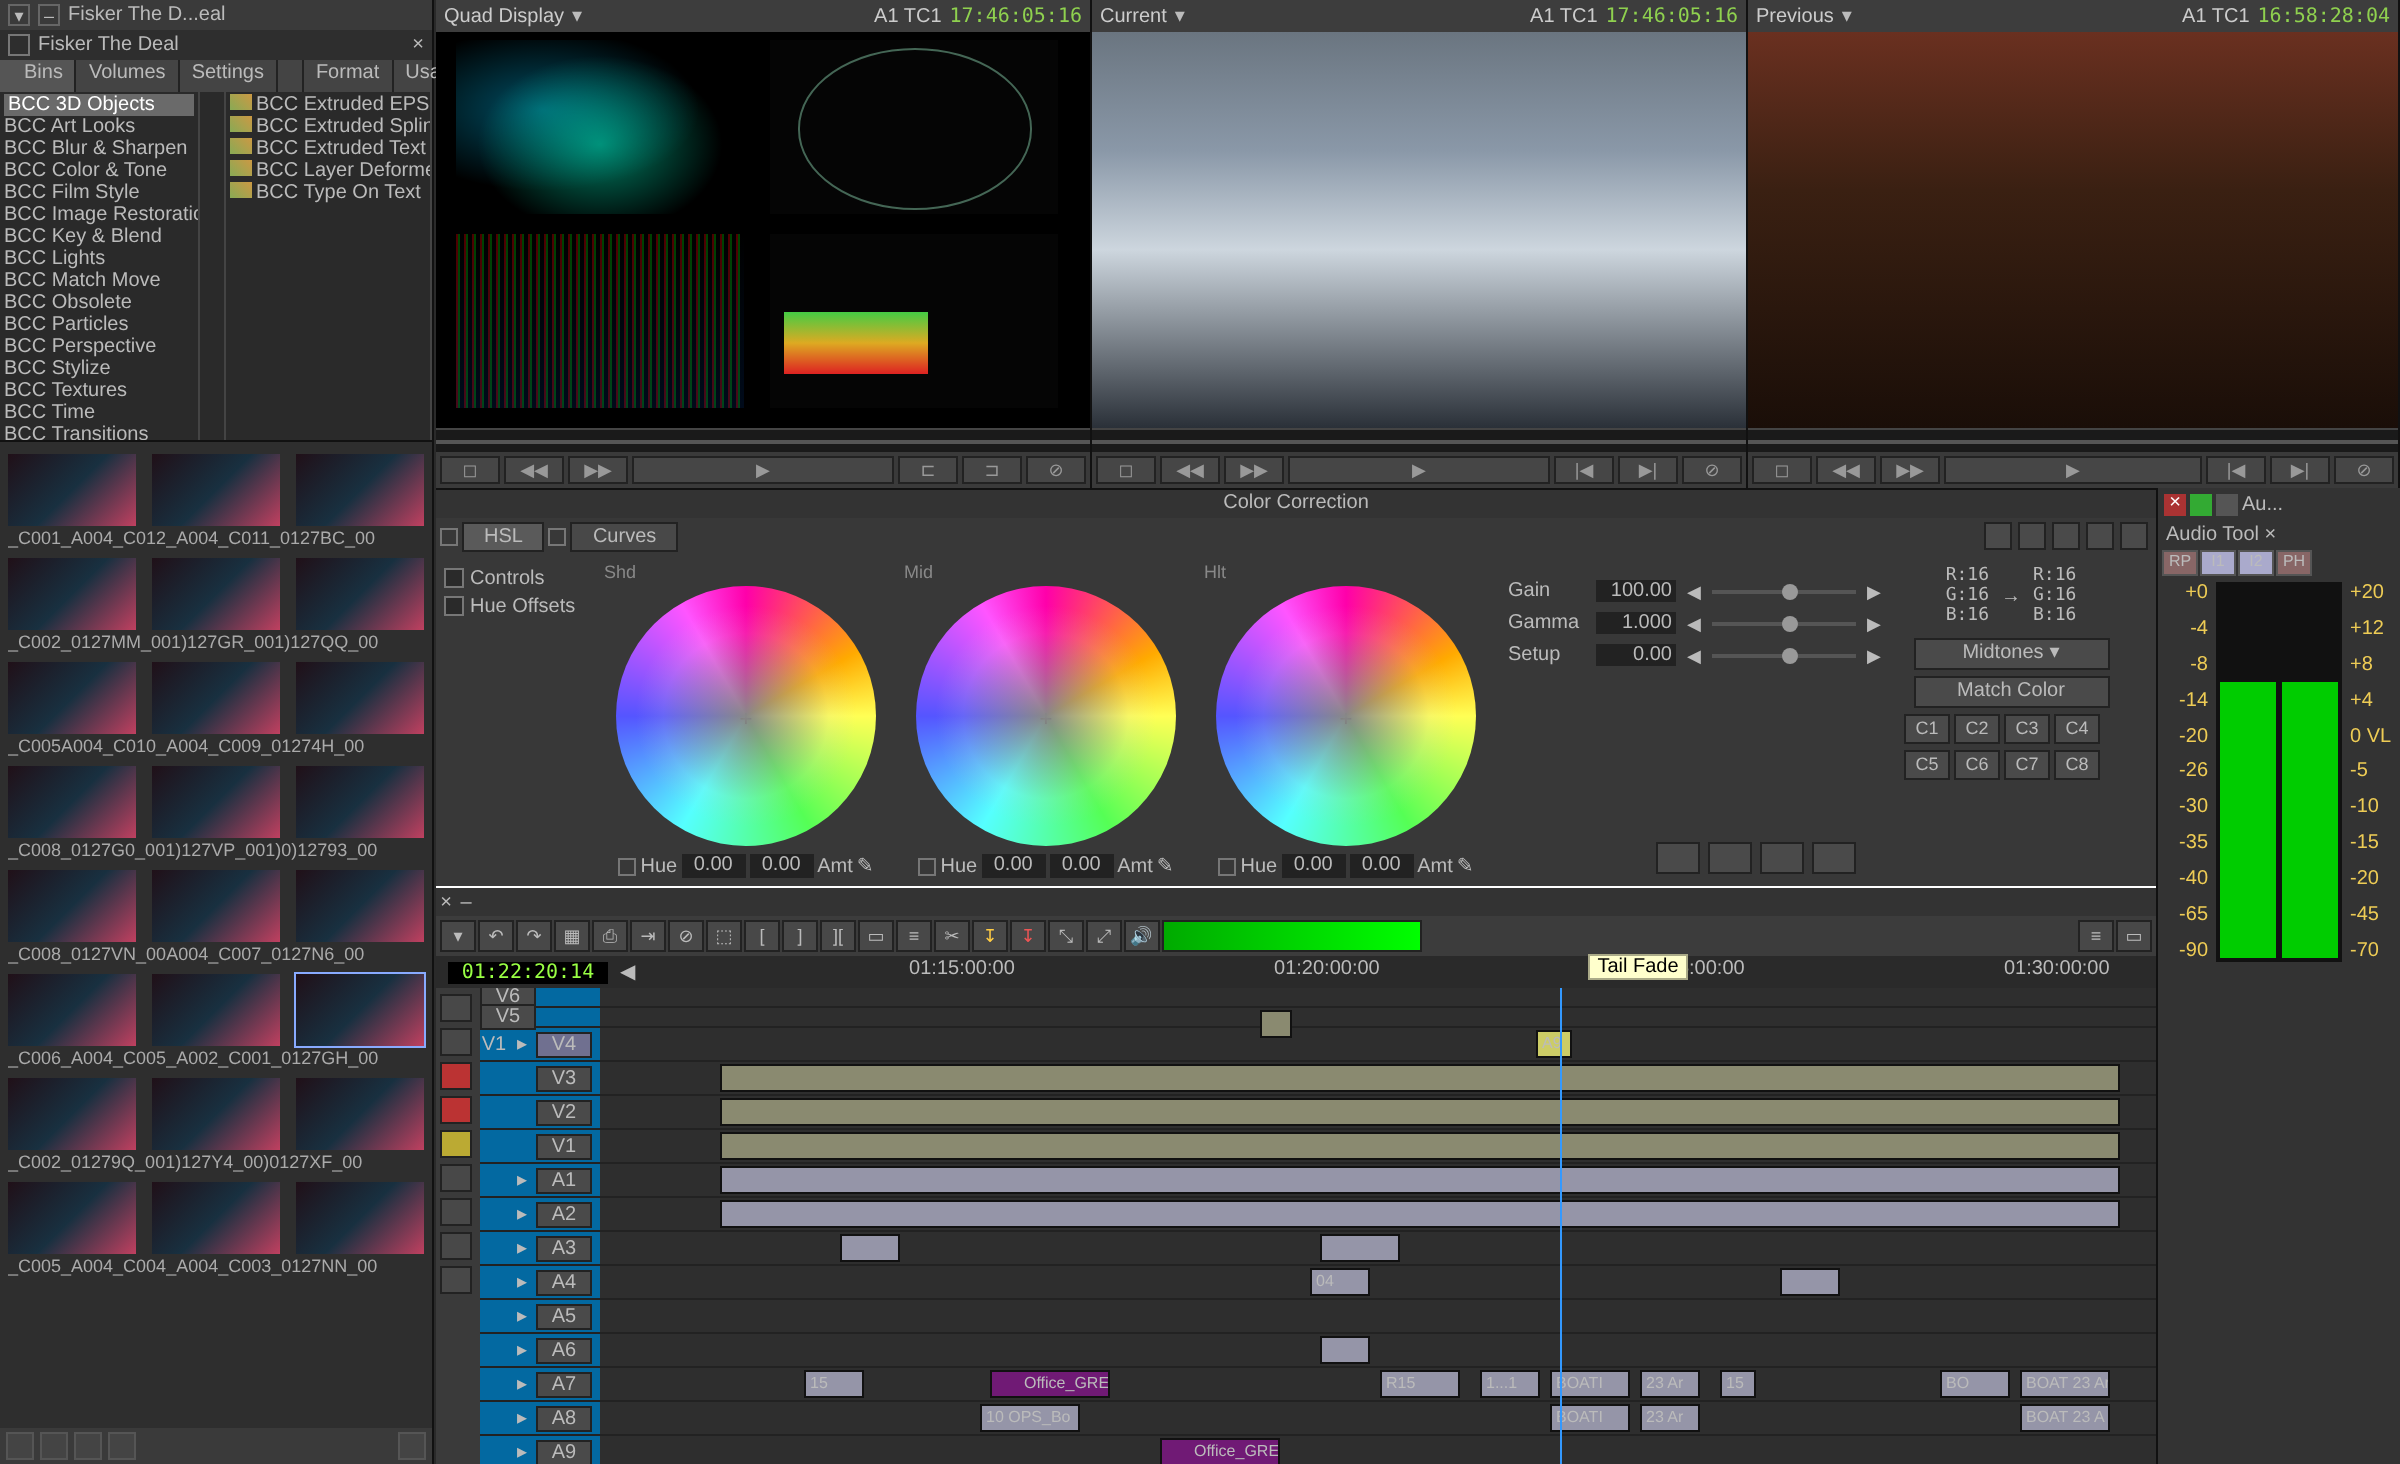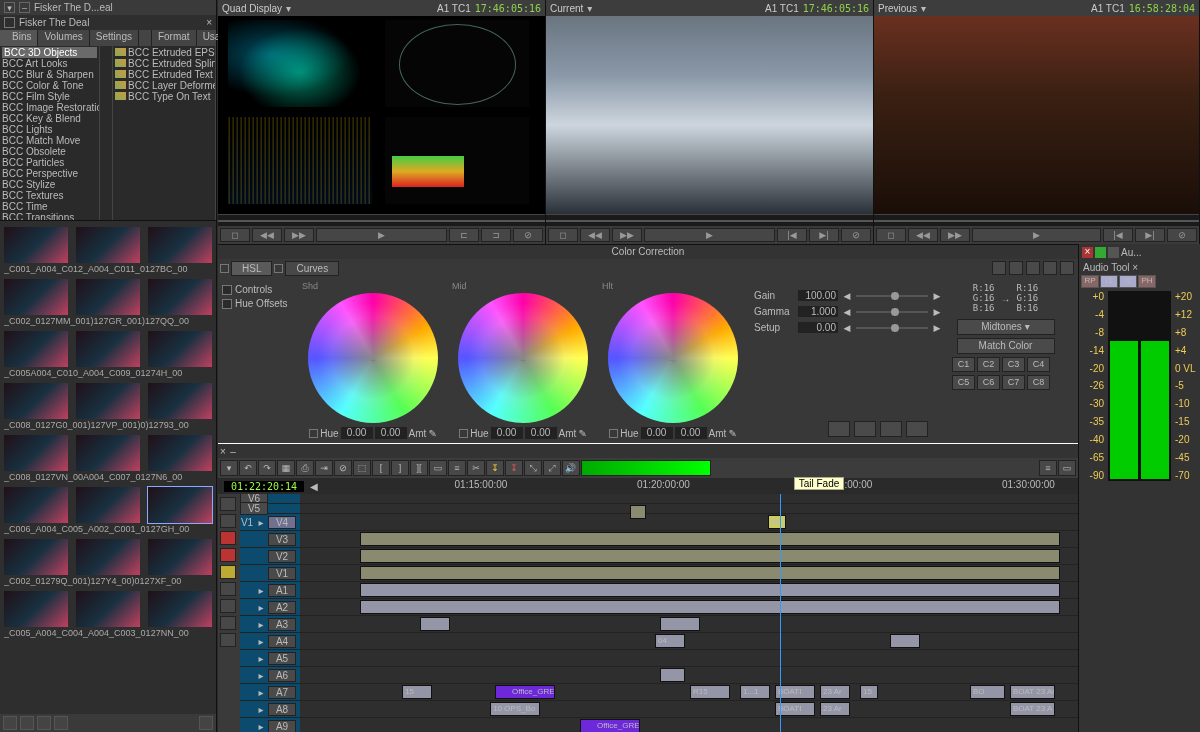--- a/index.html
+++ b/index.html
@@ -53,21 +53,21 @@
 .bar-view { background:linear-gradient(180deg,#6a3020 0%,#3a2012 40%,#1a0e08 100%);}
 
 
 .cc-panel { position:absolute; left:218px; top:244px; width:860px; height:200px; background:#383838; border-top:1px solid #111; border-bottom:1px solid #ffffff; display:flex; flex-direction:column;}
 .cc-title { height:14px; text-align:center; background:#333; font-size:10px; line-height:14px;}
 .cc-tabs { height:18px; display:flex; align-items:center; padding:0 2px; gap:2px;}
 .cc-tab { padding:1px 10px; border:1px solid #222; background:#484848; font-size:10px;}
 .cc-tab.active { background:#5a5a5a;}
 .cc-body { flex:1; display:flex;}
 .cc-left { width:80px; padding:4px;}
-.cc-left .chk { display:flex; align-items:center; gap:3px; margin:3px 0;}
+.cc-left .chk { display:flex; align-items:flex-start; gap:3px; margin:3px 0;}
 .cc-left .cb { width:10px; height:10px; border:1px solid #777; background:#2a2a2a;}
 .wheel-box { width:150px; padding:4px; text-align:center;}
 .wheel-lbl { font-size:9px; color:#888; text-align:left; margin-bottom:2px;}
 .wheel { width:130px; height:130px; margin:auto; border-radius:50%; position:relative;
   background:conic-gradient(from 0deg,#f0a,#f55,#fa0,#ff5,#af5,#5f5,#5fa,#5ff,#5af,#55f,#a5f,#f5f,#f0a);}
 .wheel::after { content:''; position:absolute; inset:0; border-radius:50%; background:radial-gradient(circle,#888 0%,rgba(200,200,200,0.15) 45%,transparent 60%);}
 .wheel .cross { position:absolute; left:50%; top:50%; width:8px; height:8px; margin:-4px; color:#000; font-size:11px;}
 .hue-row { display:flex; gap:2px; align-items:center; justify-content:center; margin-top:4px; font-size:9px;}
 .hue-row .num { width:32px; height:12px; background:#222; text-align:center; line-height:12px;}
 .hue-row .cb { width:9px; height:9px; border:1px solid #777;}
@@ -114,31 +114,31 @@
 .tl-tools .wide { width:130px; background:linear-gradient(90deg,#0a0,#0f0);}
 .tc-row { height:16px; display:flex; align-items:center; background:#2a2a2a;}
 .tc-box { width:80px; background:#000; color:#9f4; font-family:monospace; text-align:center; margin:0 6px;}
 .ruler { flex:1; position:relative; height:14px; background:#2a2a2a; display:flex; font-family:monospace; font-size:9px; color:#aaa;}
 .ruler span { position:absolute;}
 .tl-body { flex:1; display:flex; overflow:hidden;}
 .tl-left { width:22px; background:#3a3a3a; display:flex; flex-direction:column; gap:3px; padding:3px 2px;}
 .tl-left .b { width:16px; height:14px; border:1px solid #222; background:#484848;}
 .tl-left .r { background:#b33;}
 .tl-left .y { background:#ba3;}
-.track-hdrs { width:60px; background:#0c4a6e;}
+.track-hdrs { width:60px; background:#0369a1;}
 .track-row { height:17px; display:flex; align-items:center; border-bottom:1px solid #222; font-size:9px;}
 .track-row .on { width:14px; text-align:center;}
 .track-row .nm { width:28px; background:#4a4a4a; text-align:center; border:1px solid #222;}
 .track-row.sel .nm { background:#707090;}
 .track-content { flex:1; position:relative; background:#2e2e2e; overflow:hidden;}
 .trk-lane { height:17px; border-bottom:1px solid #222; position:relative;}
 .clip { position:absolute; top:1px; height:14px; border:1px solid #111; font-size:8px; line-height:12px; padding:0 2px; overflow:hidden; white-space:nowrap;}
 .clip.v { background:#8a8a70;}
 .clip.a { background:#9595a8;}
-.clip.g { background:#6d28d9;padding-left:16px;}
+.clip.g { background:#701a75;padding-left:16px;}
 .playhead { position:absolute; top:0; bottom:0; width:1px; background:#39f; left:480px; z-index:5;}
 .playhead::before { content:''; position:absolute; top:-16px; left:-4px; width:9px; height:9px; background:#39f;}
 .tooltip { position:absolute; background:#ffc; color:#000; border:1px solid #aa8; padding:0 4px; font-size:10px; left:476px; top:-2px; z-index:6;}
 .dense { background:repeating-linear-gradient(90deg,#8a8a70 0 3px,#555 3px 4px,#8a8a70 4px 8px,#333 8px 9px);}
 .densea{ background:repeating-linear-gradient(90deg,#9595a8 0 4px,#555 4px 5px,#9595a8 5px 10px,#333 10px 11px);}
 </style>
 </head>
 <body>
 
 <div class="left-pane">

